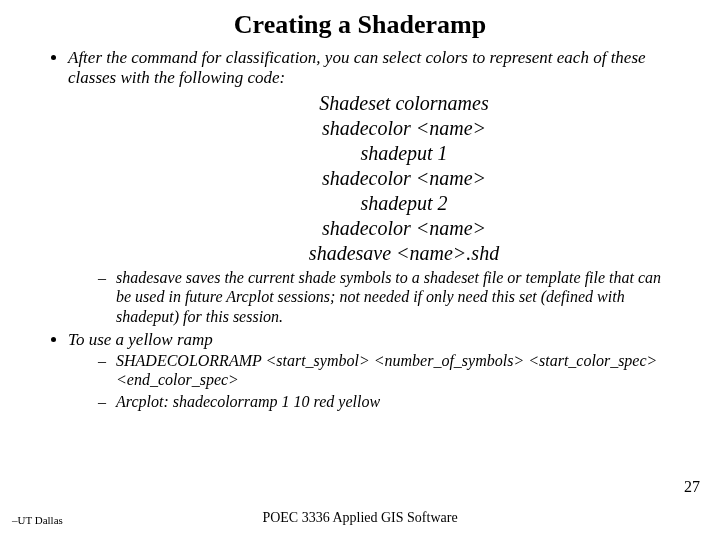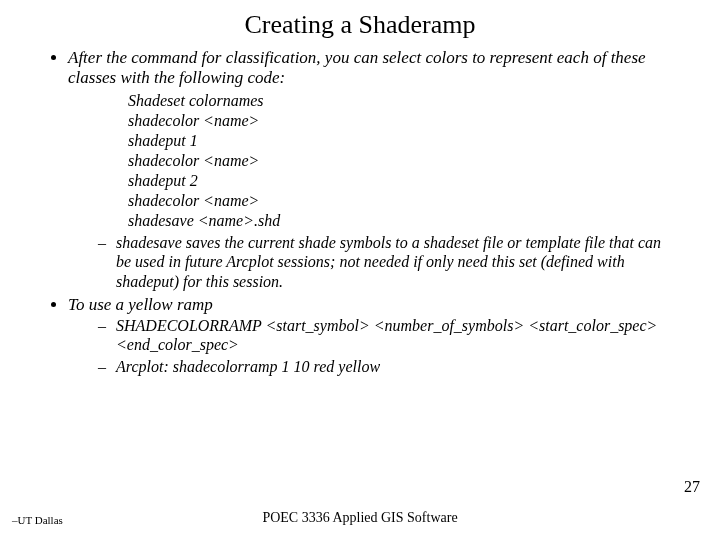--- a/index.html
+++ b/index.html
@@ -14,36 +14,37 @@
     box-sizing: border-box;
   }
   .slide {
     padding: 10px 40px 0 40px;
     box-sizing: border-box;
   }
   .title {
     font-size: 26px;
     text-align: center;
     margin: 0 0 8px 0;
-    font-weight: normal;
+    font-weight: bold;
   }
   ul.level1 {
     margin: 0;
     padding-left: 28px;
     font-size: 17px;
     line-height: 1.2;
   }
   ul.level1 > li {
     margin-bottom: 4px;
     font-style: italic;
   }
   .codeblock {
     margin: 2px 0 2px 60px;
-    font-size: 16px;
+    font-size: 20px;
     line-height: 1.25;
+    text-align: center;
   }
   ul.level2 {
     list-style-type: none;
     margin: 0;
     padding-left: 30px;
     font-size: 16px;
     line-height: 1.22;
   }
   ul.level2 > li {
     position: relative;

